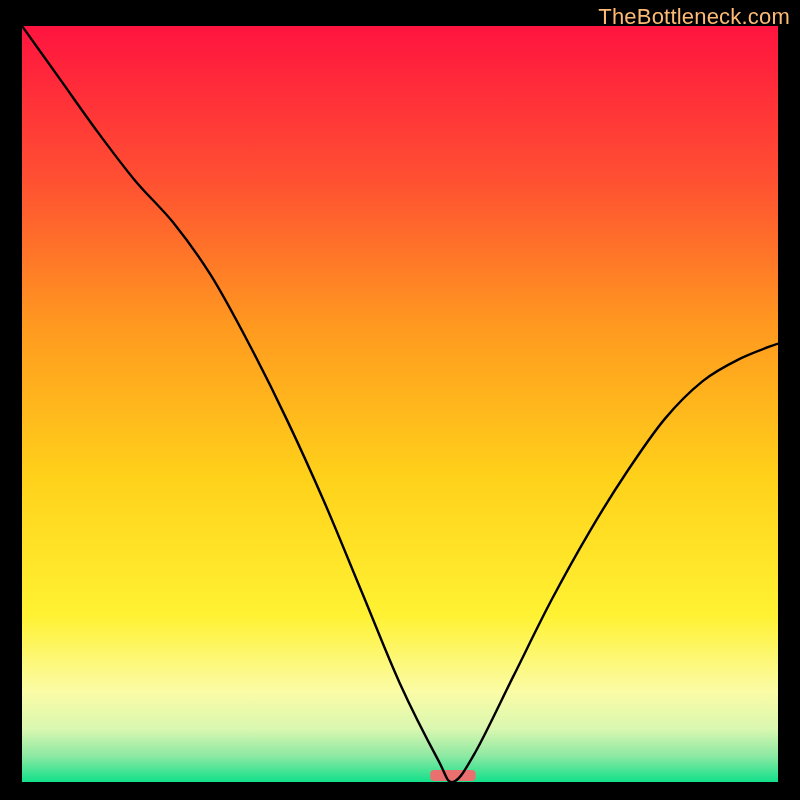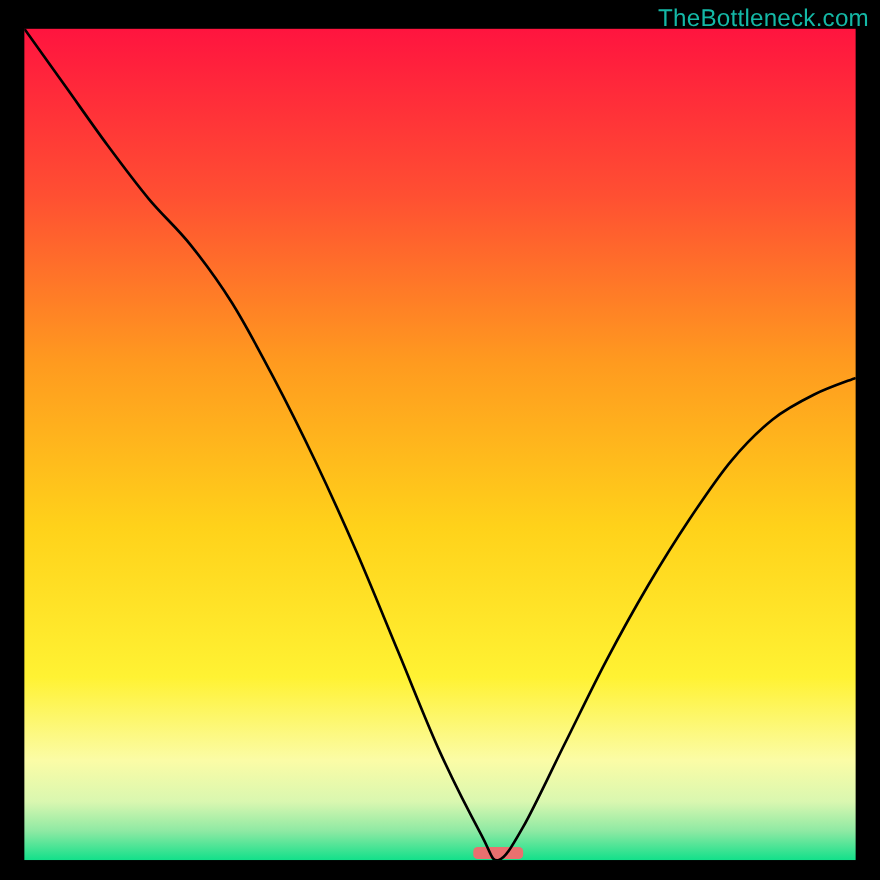--- a/index.html
+++ b/index.html
@@ -14,21 +14,21 @@
   .frame {
     position: relative;
     width: 800px;
     height: 800px;
     background: #000;
   }
   .watermark {
     position: absolute;
     top: 4px;
     right: 10px;
-    color: #14b8a6;
+    color: #fdba74;
     font-size: 22px;
     font-weight: 500;
     letter-spacing: 0.2px;
     z-index: 10;
   }
   .plot {
     position: absolute;
     left: 22px;
     top: 26px;
     width: 756px;

